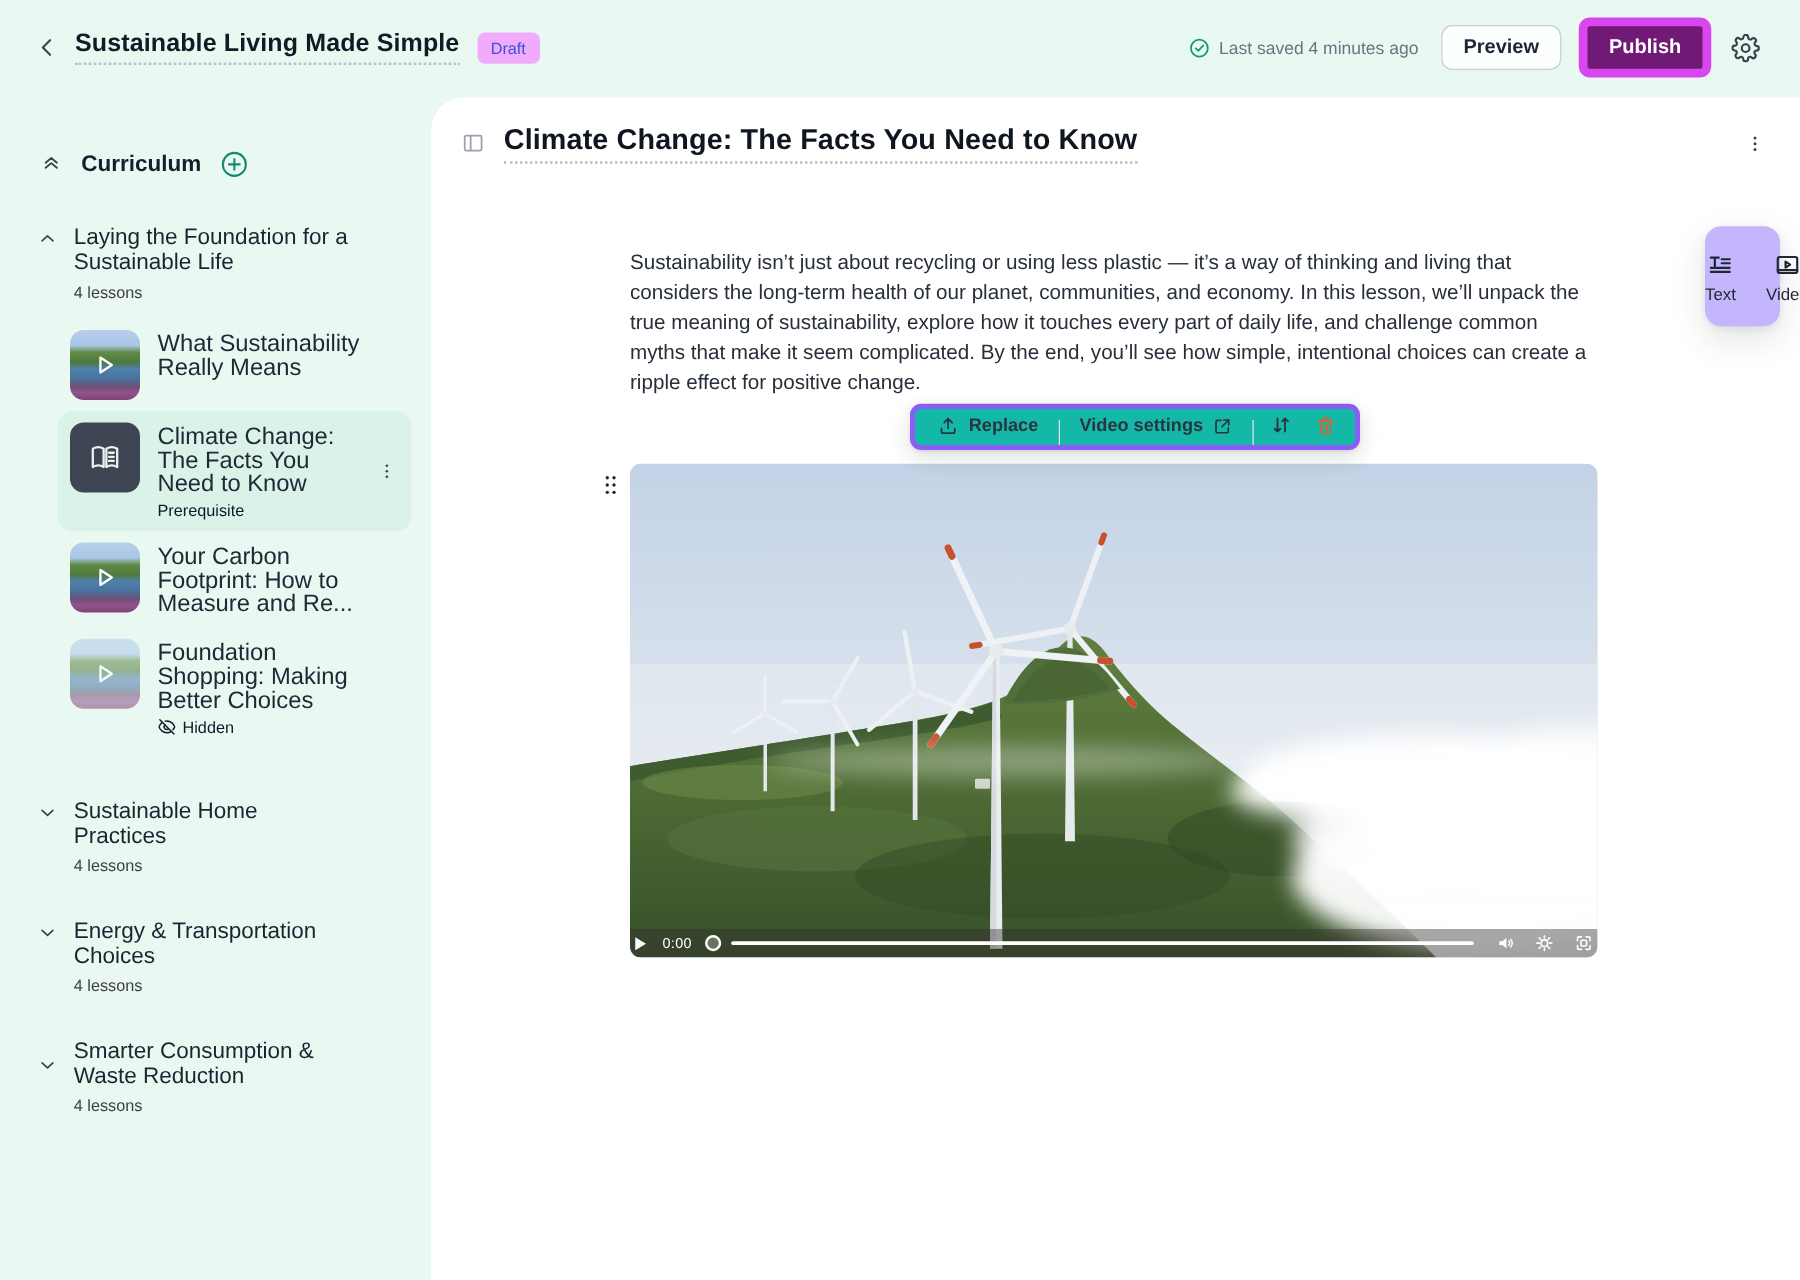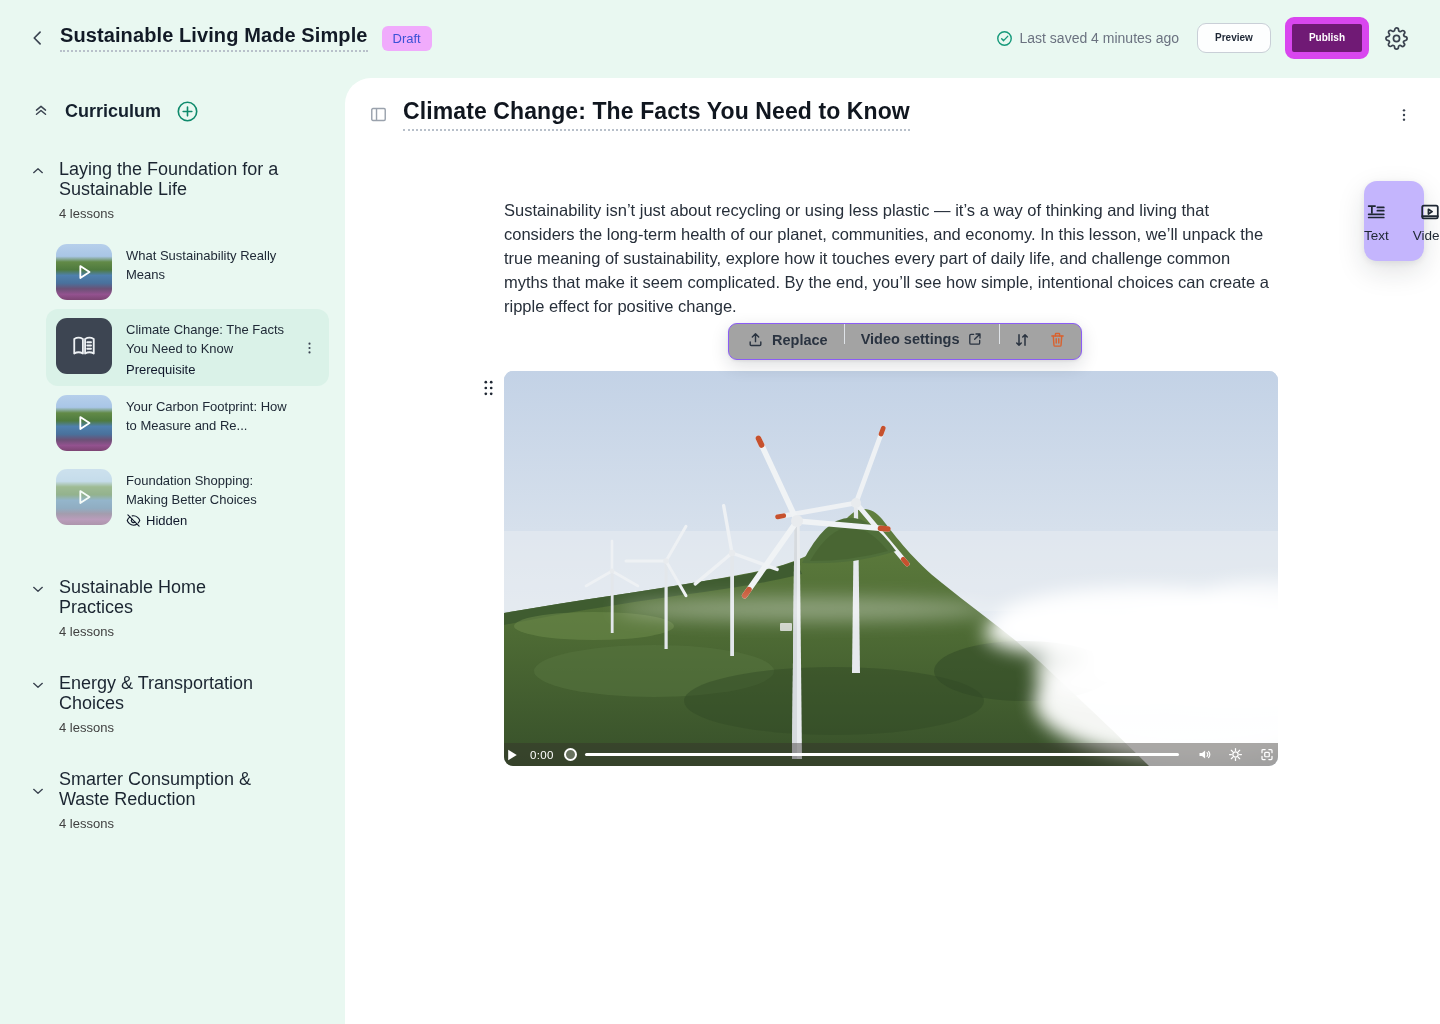--- a/index.html
+++ b/index.html
@@ -23,51 +23,51 @@
     font-size:20px; font-weight:700; color:#121a26; margin-left:8px;
     border-bottom:2px dotted #b8c0ca; padding-bottom:3px; letter-spacing:.1px;
   }
   .badge {
     margin-left:14px; background:#f0abfc; color:#3b51d6;
     font-size:13px; font-weight:500; padding:5px 11px; border-radius:6px;
   }
   .header-right { margin-left:auto; display:flex; align-items:center; gap:14px; }
   .saved { display:flex; align-items:center; gap:7px; color:#6b7280; font-size:14px; margin-right:4px; }
   .btn {
-    font-family:inherit; font-size:10px; font-weight:600; cursor:pointer;
+    font-family:inherit; font-size:16px; font-weight:600; cursor:pointer;
     border-radius:9px; padding:9px 17px; line-height:1;
   }
   .btn-secondary { background:#fdfefe; border:1px solid #c9cfd7; color:#1d2634; }
   .btn-primary { background:#701a75; border:7px solid #d946ef; color:#ffffff; }
   .icon-btn { background:none; border:none; cursor:pointer; color:#39414e; padding:2px; }
 
   
   .sidebar { position:absolute; top:76px; left:0; width:345px; bottom:0; padding:22px 0 0 0; }
-  .curriculum-head { display:flex; align-items:center; padding:0 18px 0 30px; gap:13px; }
+  .curriculum-head { display:flex; align-items:center; padding:0 18px 0 30px; gap:13px;margin-top:20px; }
   .curriculum-title { font-size:18px; font-weight:700; color:#14202d; }
   .sec { margin-top:34px; padding:0 18px 0 30px; display:flex; gap:13px; }
   .sec-chevron { color:#3a4350; margin-top:4px; flex:none; }
   .sec-title { font-size:18px; color:#1b2531; line-height:20px; font-weight:500; max-width:220px; }
   .sec-meta { font-size:13px; color:#404040; margin-top:7px; }
   .lessons { margin:14px 16px 0 46px; }
   .lesson {
     display:flex; align-items:flex-start; gap:14px;
     padding:9px 8px 9px 10px; border-radius:12px; cursor:pointer; position:relative;
   }
   .lesson.selected { background:#daf2e8; }
   .thumb {
     width:56px; height:56px; border-radius:11px; flex:none; position:relative; overflow:hidden;
   }
   .thumb-video {
     background:linear-gradient(180deg,#b6cfeb 0%,#a9c6e6 22%,#628a47 32%,#4e7a3e 46%,#4f80ad 56%,#49719c 70%,#6b5176 80%,#93528f 90%,#7c4473 100%);
   }
   .thumb.dim { opacity:.55; }
   .thumb-reading { background:#3d4552; display:flex; align-items:center; justify-content:center; }
   .play-ov { position:absolute; inset:0; display:flex; align-items:center; justify-content:center; color:#ffffff; }
-  .lesson-title { font-size:13px; color:#202a37; line-height:19px; padding-top:2px; }
+  .lesson-title { font-size:19px; color:#202a37; line-height:19px; padding-top:2px; }
   .lesson-sub { font-size:13px; color:#0f172a; margin-top:4px; display:flex; align-items:center; gap:5px; }
   .kebab { background:none; border:none; cursor:pointer; color:#3a4350; position:absolute; right:8px; top:50%; transform:translateY(-50%); padding:4px; }
 
   
   .main-card {
     position:absolute; left:345px; top:78px; right:0; bottom:0;
     background:#ffffff; border-top-left-radius:26px;
   }
   .lesson-head { display:flex; align-items:center; padding:20px 26px 0 24px; }
   .panel-icon { color:#9aa2ad; margin-right:15px; cursor:pointer; }
@@ -76,23 +76,23 @@
     border-bottom:2px dotted #b8c0ca; padding-bottom:4px;
   }
   .head-kebab { margin-left:auto; }
   .para {
     position:absolute; left:159px; top:120px; width:774px;
     font-size:16.5px; line-height:24px; color:#272f3a; cursor:text;
   }
   
   .float-toolbar {
     position:absolute; left:383px; top:245px; z-index:5;
-    background:#a3a3a3; border:1px solid #8b5cf6; border-radius:9px;
+    background:#14b8a6; border:4px solid #8b5cf6; border-radius:9px;
     box-shadow:0 6px 18px rgba(20,30,40,.14), 0 1px 3px rgba(20,30,40,.08);
-    display:flex; align-items:flex-start; height:37px; padding:0 6px;
+    display:flex; align-items:flex-end; height:37px; padding:0 6px;
   }
   .tb-btn {
     display:flex; align-items:center; gap:8px; background:none; border:none; cursor:pointer;
     font-family:inherit; font-size:14.5px; font-weight:600; color:#2a3340; padding:7px 12px;
   }
   .tb-divider { width:1px; height:20px; background:#dfe3e8; margin:0 4px; }
   .tb-icon { background:none; border:none; cursor:pointer; color:#2a3340; padding:7px 9px; display:flex; }
   .tb-trash { color:#d9622f; }
 
   .drag-handle { position:absolute; left:133px; top:297px; color:#1f2733; cursor:grab; padding:4px; }

